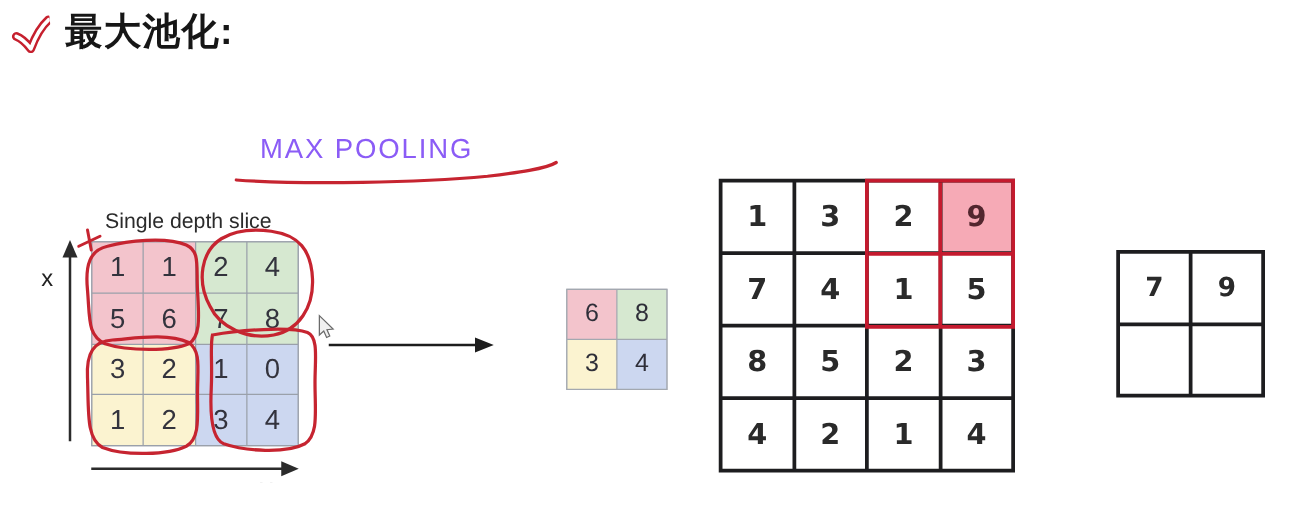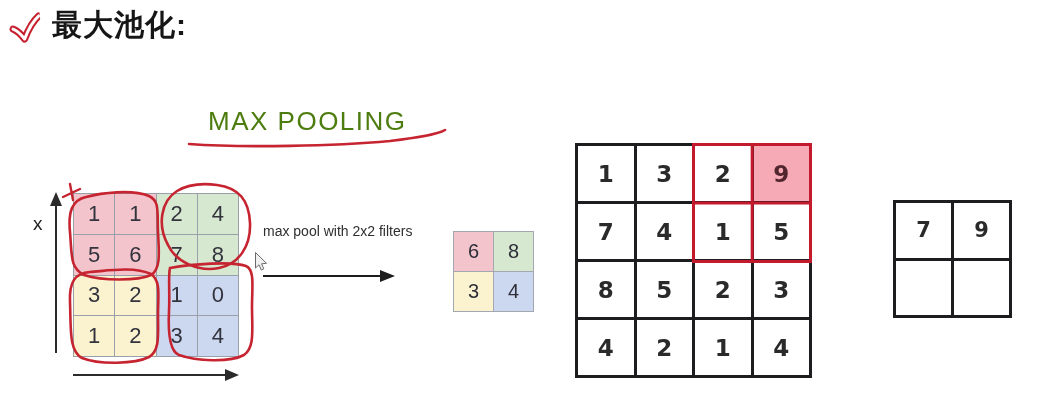--- a/index.html
+++ b/index.html
@@ -5,21 +5,21 @@
   html,body{margin:0;padding:0;background:#fff;}
   .stage{
     position:relative;width:1053px;height:386px;background:#ffffff;
     font-family:"Liberation Sans",sans-serif;overflow:hidden;
   }
   .abs{position:absolute;}
   .page-title{
     left:52px;top:5px;font-size:30px;font-weight:700;color:#161616;letter-spacing:1px;
   }
   .heading{
-    left:208px;top:106px;font-size:26px;color:#4d7c0f;letter-spacing:1.5px;
+    left:208px;top:106px;font-size:22px;color:#8b5cf6;letter-spacing:1.5px;
   }
   .slice-label{left:84px;top:167px;font-size:17px;color:#2b2b2b;}
   .axis-label{color:#222;}
   .x-label{left:33px;top:213px;font-size:19px;}
   .y-label{left:208px;top:380px;font-size:20px;}
   .op-text{left:263px;top:223px;font-size:14px;line-height:16.5px;color:#2f2f2f;}
   .op-text span{display:block;}
 
   .grid{position:absolute;display:grid;box-sizing:border-box;}
   .grid .cell{display:flex;align-items:center;justify-content:center;background:#fff;}
@@ -59,20 +59,21 @@
 
   <svg class="abs" style="left:7px;top:12px;transform:rotate(-6deg);" width="34" height="32" viewBox="0 0 34 32">
     <path d="M 6 16 C 10 18 14 23 16.5 27 C 21 18 27.5 9.5 33 5.5" fill="none" stroke="#c6202e" stroke-width="7" stroke-linecap="round" stroke-linejoin="round"></path>
     <path d="M 6 16 C 10 18 14 23 16.5 27 C 21 18 27.5 9.5 33 5.5" fill="none" stroke="#ffffff" stroke-width="3" stroke-linecap="round" stroke-linejoin="round"></path>
   </svg>
 
   <div class="abs page-title">最大池化:</div>
 
   <div class="abs heading">MAX POOLING</div>
 
+  <div class="abs slice-label">Single depth slice</div>
   <div class="abs axis-label x-label">x</div>
   <div class="abs axis-label y-label">y</div>
 
   <div class="grid input-grid">
       <div class="cell" data-color="pink" style="background: rgb(243, 196, 204);">1</div>
       <div class="cell" data-color="pink" style="background: rgb(243, 196, 204);">1</div>
       <div class="cell" data-color="green" style="background: rgb(214, 232, 208);">2</div>
       <div class="cell" data-color="green" style="background: rgb(214, 232, 208);">4</div>
       <div class="cell" data-color="pink" style="background: rgb(243, 196, 204);">5</div>
       <div class="cell" data-color="pink" style="background: rgb(243, 196, 204);">6</div>
@@ -82,21 +83,20 @@
       <div class="cell" data-color="yellow" style="background: rgb(251, 243, 208);">2</div>
       <div class="cell" data-color="blue" style="background: rgb(204, 215, 240);">1</div>
       <div class="cell" data-color="blue" style="background: rgb(204, 215, 240);">0</div>
       <div class="cell" data-color="yellow" style="background: rgb(251, 243, 208);">1</div>
       <div class="cell" data-color="yellow" style="background: rgb(251, 243, 208);">2</div>
       <div class="cell" data-color="blue" style="background: rgb(204, 215, 240);">3</div>
       <div class="cell" data-color="blue" style="background: rgb(204, 215, 240);">4</div>
     </div>
 
   <div class="abs op-text">
-    <span>max pool with 2x2 filters</span>
   </div>
 
   <div class="grid pooled-grid">
       <div class="cell" data-color="pink" style="background: rgb(243, 196, 204);">6</div>
       <div class="cell" data-color="green" style="background: rgb(214, 232, 208);">8</div>
       <div class="cell" data-color="yellow" style="background: rgb(251, 243, 208);">3</div>
       <div class="cell" data-color="blue" style="background: rgb(204, 215, 240);">4</div>
     </div>
 
   <div class="grid example-grid">

